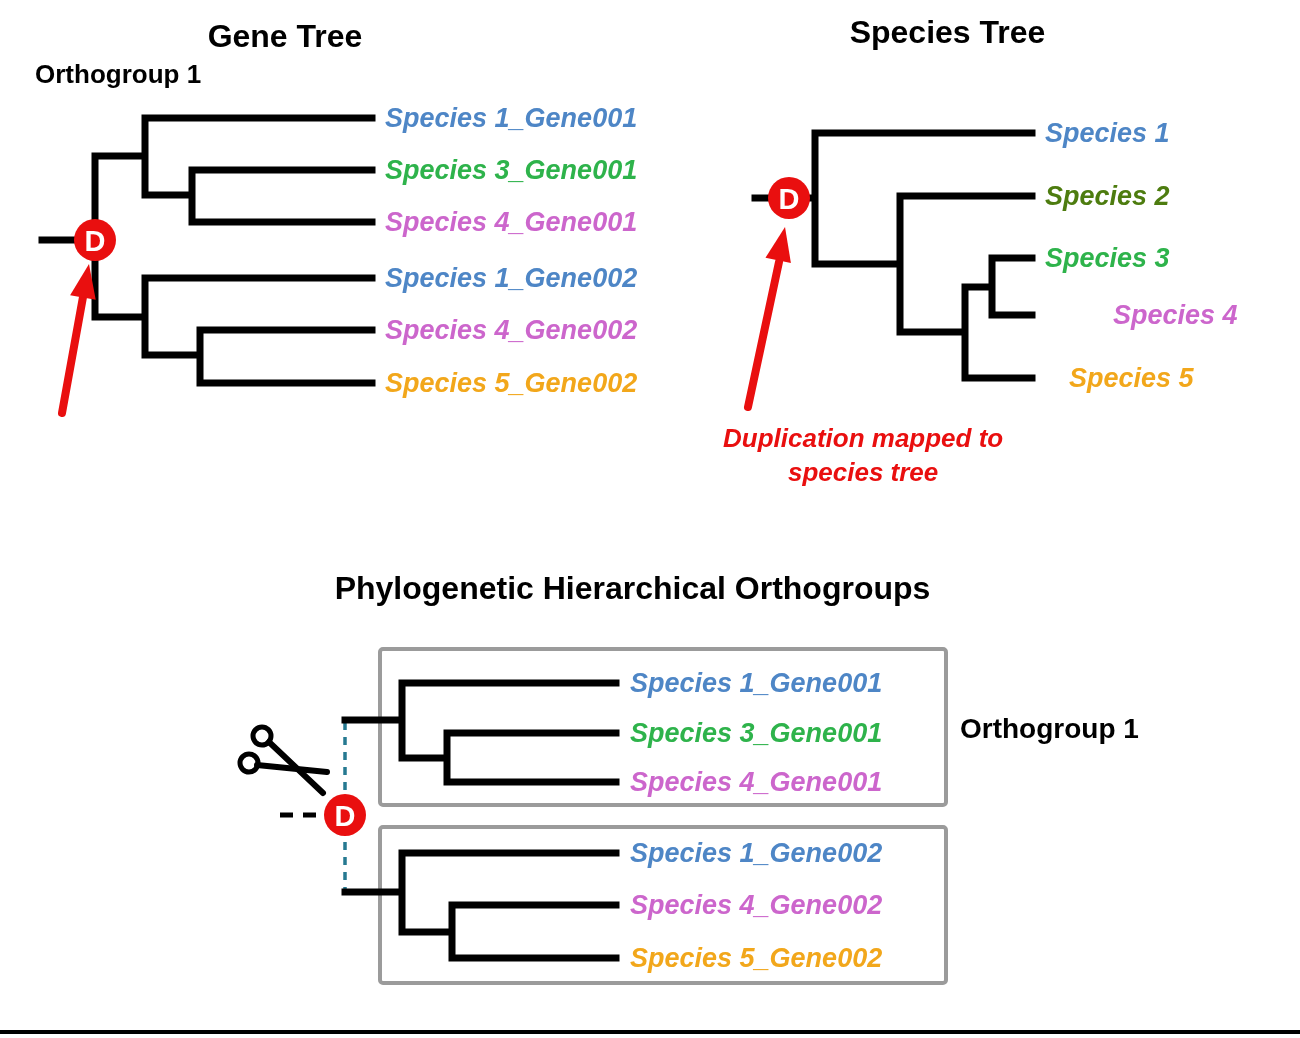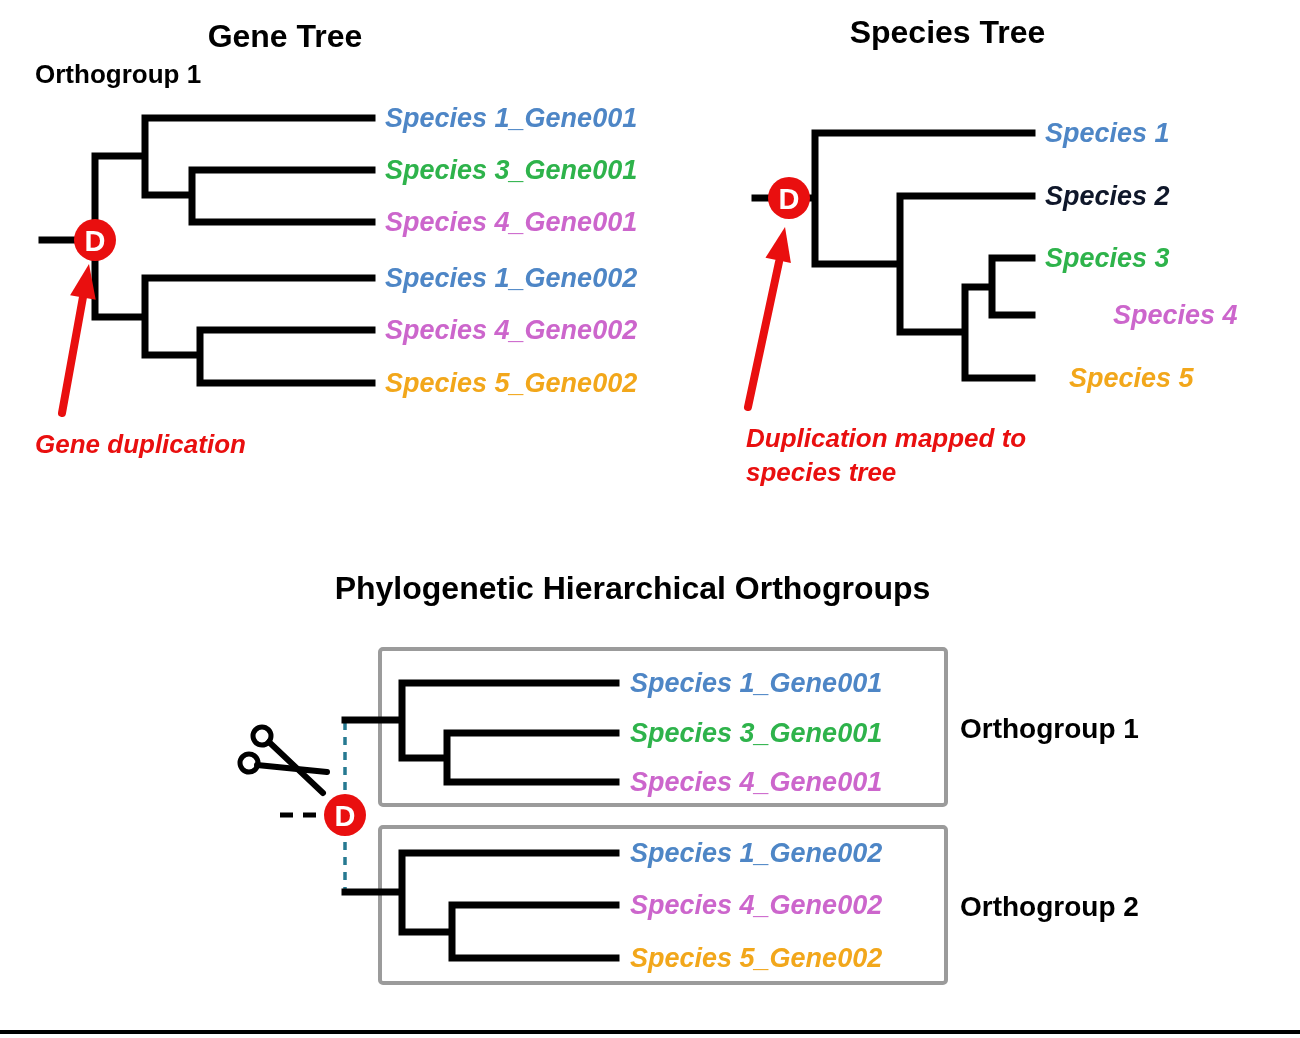--- a/index.html
+++ b/index.html
@@ -1,21 +1,21 @@
 <!DOCTYPE html>
 <html><head>
 <meta charset="utf-8">
 <style>
   html,body{margin:0;padding:0;background:#fff;}
   #figure{position:relative;width:1300px;height:1038px;background:#ffffff;overflow:hidden;
           font-family:"Liberation Sans",sans-serif;}
   .title{position:absolute;font-weight:bold;font-size:32px;color:#000;text-align:center;white-space:nowrap;}
   .lbl{position:absolute;font-style:italic;font-weight:bold;font-size:27px;line-height:1;white-space:nowrap;}
   .c1{color:#4E86C6}
-  .c2{color:#0f172a}
+  .c2{color:#4d7c0f}
   .c3{color:#2EB34B}
   .c4{color:#CC66CC}
   .c5{color:#F2A71B}
   .og-label{position:absolute;font-weight:bold;font-size:27px;color:#000;line-height:1.15;white-space:nowrap;}
   .annot{position:absolute;font-style:italic;font-weight:bold;font-size:26px;color:#E90F0F;line-height:1.3;white-space:nowrap;}
   .annot span{display:block;}
   svg.canvas{position:absolute;left:0;top:0;}
   .tree{stroke:#000;stroke-width:7;fill:none;stroke-linecap:square;}
   .obox{stroke:#9B9B9B;stroke-width:4;fill:none;}
   .dash-teal{stroke:#267991;stroke-width:3.5;fill:none;stroke-dasharray:8 7;}
@@ -108,38 +108,36 @@
 
   <div class="og-label" style="left:35px;top:60px;font-size:26px;">Orthogroup 1</div>
 
   <div class="lbl c1" style="left:385px;top:105px;">Species 1_Gene001</div>
   <div class="lbl c3" style="left:385px;top:157px;">Species 3_Gene001</div>
   <div class="lbl c4" style="left:385px;top:209px;">Species 4_Gene001</div>
   <div class="lbl c1" style="left:385px;top:265px;">Species 1_Gene002</div>
   <div class="lbl c4" style="left:385px;top:317px;">Species 4_Gene002</div>
   <div class="lbl c5" style="left:385px;top:370px;">Species 5_Gene002</div>
 
-  <div class="annot" style="left:35px;top:428px;">Gene duplication</div>
 
   <div class="lbl c1" style="left:1045px;top:104px;margin-top:16px;">Species 1</div>
   <div class="lbl c2" style="left:1045px;top:183px;">Species 2</div>
   <div class="lbl c3" style="left:1045px;top:245px;">Species 3</div>
   <div class="lbl c4" style="left:1093px;top:302px;margin-left:20px;">Species 4</div>
   <div class="lbl c5" style="left:1045px;top:365px;margin-left:24px;">Species 5</div>
 
-  <div class="annot" style="left:746px;top:422px;">
+  <div class="annot" style="left:723px;top:422px;text-align:center;">
     <span>Duplication mapped to</span>
     <span>species tree</span>
   </div>
 
   <div class="lbl c1" style="left:630px;top:670px;">Species 1_Gene001</div>
   <div class="lbl c3" style="left:630px;top:720px;">Species 3_Gene001</div>
   <div class="lbl c4" style="left:630px;top:769px;">Species 4_Gene001</div>
 
   <div class="lbl c1" style="left:630px;top:840px;">Species 1_Gene002</div>
   <div class="lbl c4" style="left:630px;top:892px;">Species 4_Gene002</div>
   <div class="lbl c5" style="left:630px;top:945px;">Species 5_Gene002</div>
 
   <div class="og-label" style="left:960px;top:713px;font-size:28px;">Orthogroup 1</div>
-  <div class="og-label" style="left:960px;top:891px;font-size:28px;">Orthogroup 2</div>
 
   <div class="bottom-rule"></div>
 </div>
 
 </body></html>

